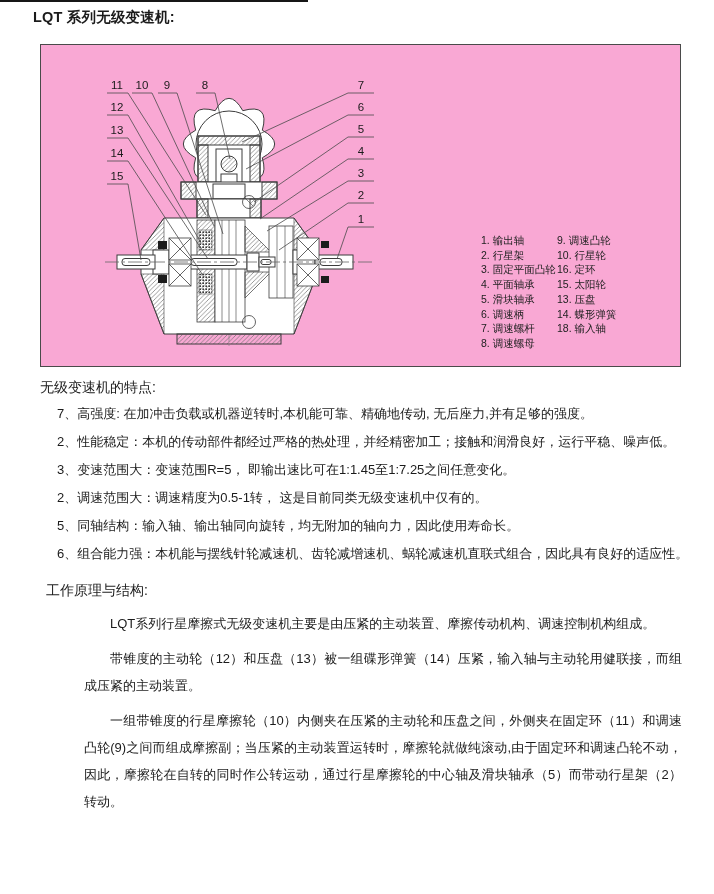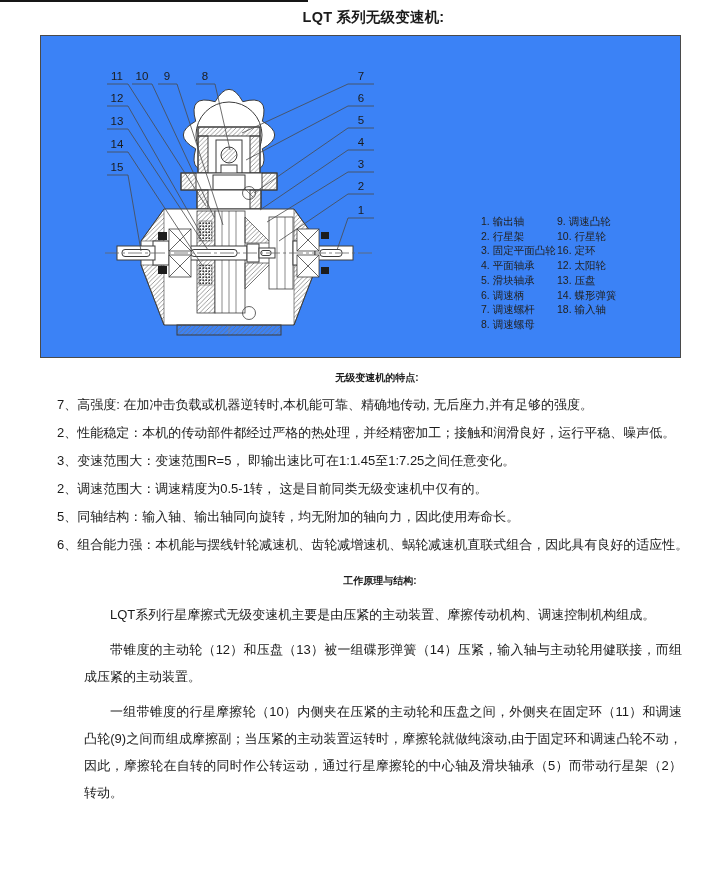--- a/index.html
+++ b/index.html
@@ -1,28 +1,28 @@
 <!DOCTYPE html>
 <html><head>
 <meta charset="utf-8">
 <style>
   html,body{margin:0;padding:0;}
   body{
     width:714px;height:894px;background:#ffffff;overflow:hidden;position:relative;
     font-family:"Liberation Sans","DejaVu Sans",sans-serif;color:#1b1b1b;
   }
   .scan-line{position:absolute;left:0;top:0;width:308px;height:2px;background:#161616;}
-  .doc-title{margin:8px 0 8px 33px;font-size:14.5px;font-weight:700;line-height:19px;letter-spacing:.2px;text-align:center;}
-  .figure-box{position:relative;margin:6px 0 0 40px;width:639px;height:321px;border:1px solid #4a4a4a;background:#3b82f6;}
+  .doc-title{margin:8px 0 17px 33px;font-size:14.5px;font-weight:700;line-height:19px;letter-spacing:.2px;}
+  .figure-box{position:relative;margin:6px 0 0 40px;width:639px;height:321px;border:1px solid #4a4a4a;background:#f9a8d4;}
   .diagram{position:absolute;left:0;top:0;}
   .diagram text{font-family:"Liberation Sans","DejaVu Sans",sans-serif;font-size:11.5px;fill:#1b1b1b;}
-  .legend{position:absolute;left:440px;top:178px;display:flex;font-size:10.5px;line-height:14.7px;color:#222;}
+  .legend{position:absolute;left:440px;top:188px;display:flex;font-size:10.5px;line-height:14.7px;color:#222;}
   .legend-col{white-space:nowrap;}
   .legend-col.c1{width:76px;}
-  .sec-heading{font-size:10px;font-weight:700;line-height:16px;text-align:center;}
+  .sec-heading{font-size:14px;font-weight:400;line-height:16px;}
   .features-heading{margin:12px 0 0 40px;}
   .features-list{margin:5px 24px 0 57px;font-size:13px;line-height:28px;}
   .principle-heading{margin:14px 0 0 46px;}
   .principle-body{margin:12px 24px 0 76px;font-size:13px;line-height:27px;text-align:justify;}
   .principle-body .para{text-indent:2em;margin:8px;}
 </style>
 </head>
 <body>
 
 <div class="scan-line"></div>
@@ -201,21 +201,21 @@
       <div class="legend-item">4. 平面轴承</div>
       <div class="legend-item">5. 滑块轴承</div>
       <div class="legend-item">6. 调速柄</div>
       <div class="legend-item">7. 调速螺杆</div>
       <div class="legend-item">8. 调速螺母</div>
     </div>
     <div class="legend-col c2">
       <div class="legend-item">9. 调速凸轮</div>
       <div class="legend-item">10. 行星轮</div>
       <div class="legend-item">16. 定环</div>
-      <div class="legend-item">12. 太阳轮</div>
+      <div class="legend-item">15. 太阳轮</div>
       <div class="legend-item">13. 压盘</div>
       <div class="legend-item">14. 蝶形弹簧</div>
       <div class="legend-item">18. 输入轴</div>
     </div>
   </div>
 </div>
 
 <div class="sec-heading features-heading">无级变速机的特点:</div>
 <div class="features-list">
   <div class="feature-item">7、高强度: 在加冲击负载或机器逆转时,本机能可靠、精确地传动, 无后座力,并有足够的强度。</div>

